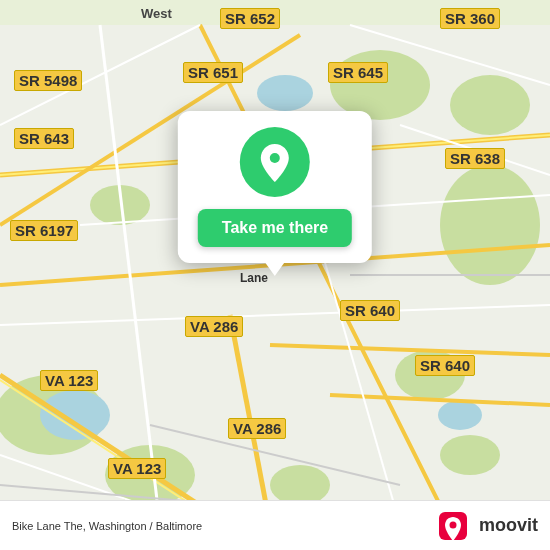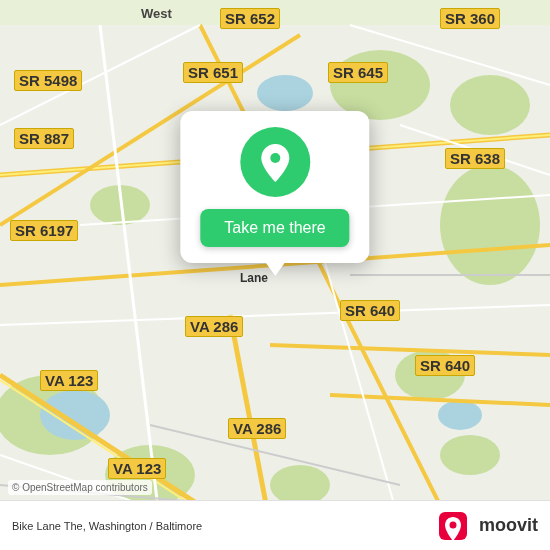--- a/index.html
+++ b/index.html
@@ -66,21 +66,21 @@
       margin-bottom: 12px;
     }
 
     .popup-button {
       background: #2ecc6e;
       color: white;
       border: none;
       border-radius: 8px;
       padding: 10px 24px;
       font-size: 16px;
-      font-weight: 400;
+      font-weight: 700;
       cursor: pointer;
       white-space: nowrap;
       box-shadow: 0 2px 6px rgba(0,0,0,0.2);
     }
 
     
     .bottom-bar {
       position: absolute;
       bottom: 0;
       left: 0;
@@ -195,21 +195,21 @@
   <div style="position:absolute; top:70px; left:14px;">
     <span class="road-label">SR 5498</span>
   </div>
   <div style="position:absolute; top:62px; left:183px;">
     <span class="road-label">SR 651</span>
   </div>
   <div style="position:absolute; top:62px; left:328px;">
     <span class="road-label">SR 645</span>
   </div>
   <div style="position:absolute; top:128px; left:14px;">
-    <span class="road-label">SR 887</span>
+    <span class="road-label">SR 643</span>
   </div>
   <div style="position:absolute; top:148px; left:445px;">
     <span class="road-label">SR 638</span>
   </div>
   <div style="position:absolute; top:220px; left:10px;">
     <span class="road-label">SR 6197</span>
   </div>
   <div style="position:absolute; top:316px; left:185px;">
     <span class="road-label">VA 286</span>
   </div>
@@ -244,23 +244,20 @@
           <path d="M18 2C10.27 2 4 8.27 4 16c0 10 14 24 14 24S32 26 32 16C32 8.27 25.73 2 18 2z" fill="white"></path>
           <circle cx="18" cy="16" r="5" fill="#2ecc6e"></circle>
         </svg>
       </div>
       <button class="popup-button">Take me there</button>
     </div>
 
     <div style="width:0; height:0; border-left:10px solid transparent; border-right:10px solid transparent; border-top:14px solid white; margin-top:-1px;"></div>
   </div>
 
-  <div class="osm-credit">
-    <span>© OpenStreetMap contributors</span>
-  </div>
 
   <div class="bottom-bar">
     <span class="bottom-text">Bike Lane The, Washington / Baltimore</span>
     <div class="moovit-logo">
 
       <svg width="28" height="28" viewBox="0 0 28 28">
         <rect width="28" height="28" rx="6" fill="#e8003d"></rect>
         <path d="M14 5C9.58 5 6 8.58 6 13c0 6.5 8 16 8 16s8-9.5 8-16C22 8.58 18.42 5 14 5z" fill="white"></path>
         <circle cx="14" cy="13" r="3.5" fill="#e8003d"></circle>
       </svg>

